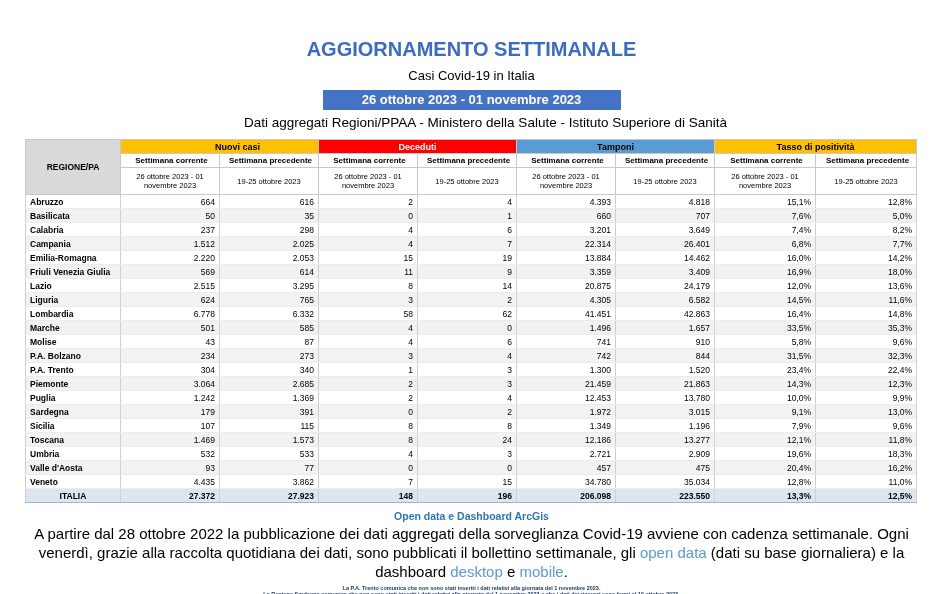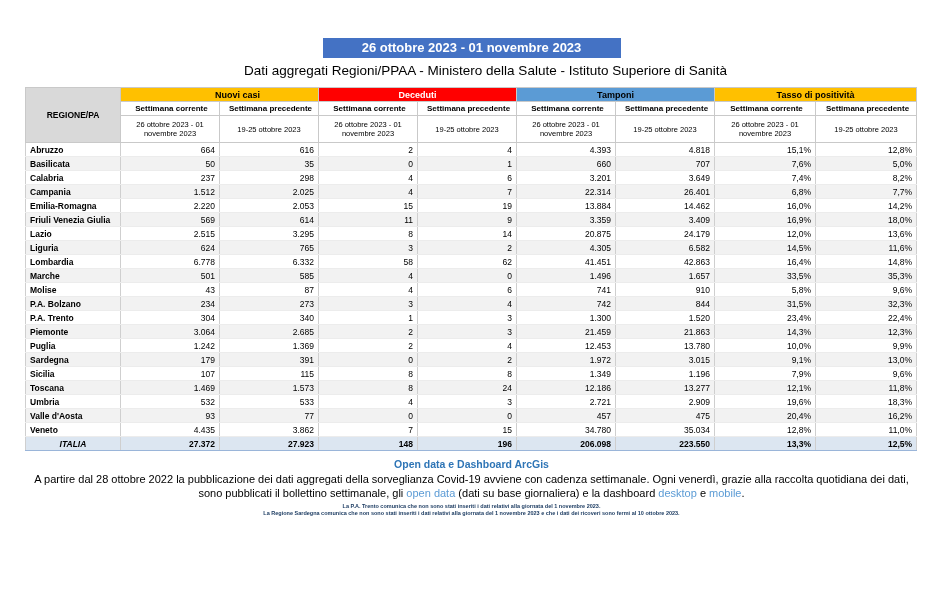--- a/index.html
+++ b/index.html
@@ -20,35 +20,37 @@
   thead th { border:1px solid #c9c9c9; background:#ffffff; }
   .regionhdr { background:#d9d9d9; font-weight:bold; font-size:8.5px; text-align:center; }
   .group { font-size:9px; font-weight:bold; text-align:center; height:13px; }
   .weekrow th { font-size:8px; font-weight:bold; height:13px; text-align:center;padding-left:7px; }
   .daterow th { font-size:7.5px; font-weight:normal; height:26px; text-align:center; line-height:1.2; }
   tbody td { height:13px; border-left:1px solid #cfcfcf; border-right:1px solid #cfcfcf; border-bottom:1px solid #ececec; }
   tbody tr.alt { background:#f2f2f2; }
   td.region { font-weight:bold; text-align:left; white-space:nowrap; }
   td.num { text-align:right; }
   tr.total td { background:#dce6f1; font-weight:bold; border-top:1px solid #9ab5d9; border-bottom:1px solid #9ab5d9; }
-  tr.total td.region { text-align:center;font-style:italic; }
+  tr.total td.region { text-align:center; }
 
   
   .footer { margin:7px 0 0 25px; width:893px;text-align:center; }
   .fheading { color:#2e75b6; font-weight:bold; font-size:10.5px; }
-  .fpara { margin:2px 0 3px 0; font-size:11px; line-height:1.28; }
+  .fpara { margin:2px 0 3px 0; font-size:15px; line-height:1.28; }
   .fpara a { color:#5b9bd5; text-decoration:none; cursor:pointer; }
   .note { font-size:5.5px; font-weight:bold; color:#17375e; line-height:1.25; }
 </style>
 </head>
 <body>
 
 <div class="page">
 
   <div class="hdr">
+    <h1 class="title">AGGIORNAMENTO SETTIMANALE</h1>
+    <div class="subtitle">Casi Covid-19 in Italia</div>
     <div><span class="banner">26 ottobre 2023 - 01 novembre 2023</span></div>
     <div class="source">Dati aggregati Regioni/PPAA - Ministero della Salute - Istituto Superiore di Sanità</div>
   </div>
 
   <table>
     <colgroup>
       <col style="width:95px">
       <col style="width:99px">
         <col style="width:99px">
       <col style="width:99px">

